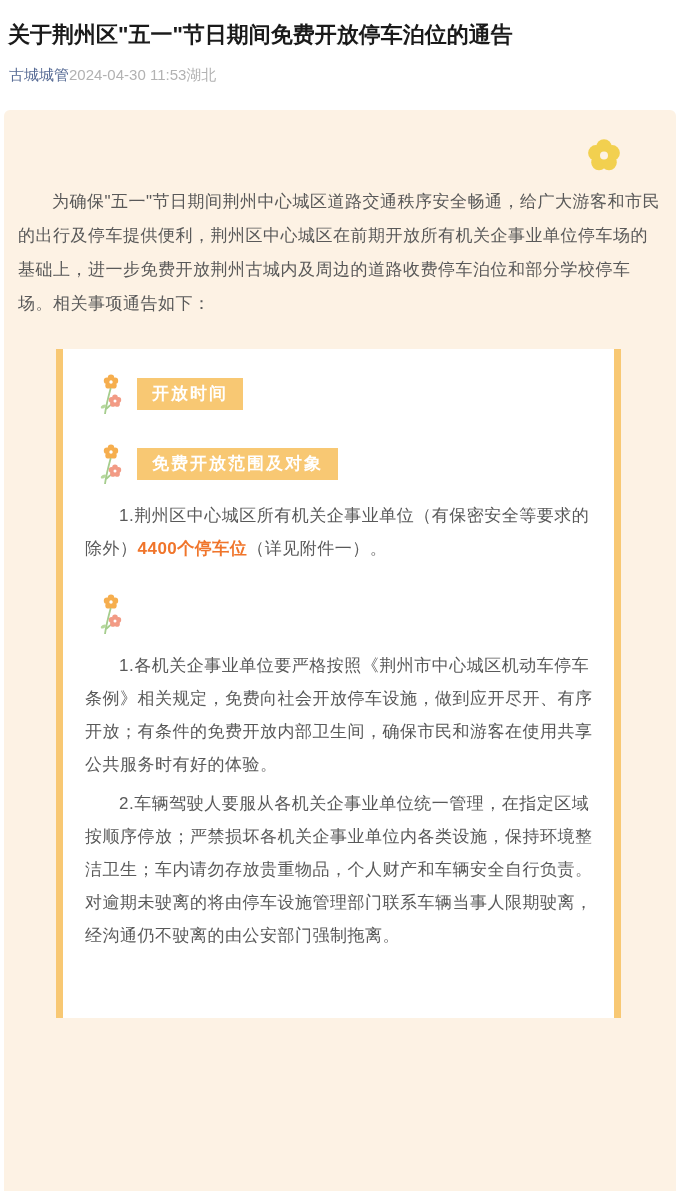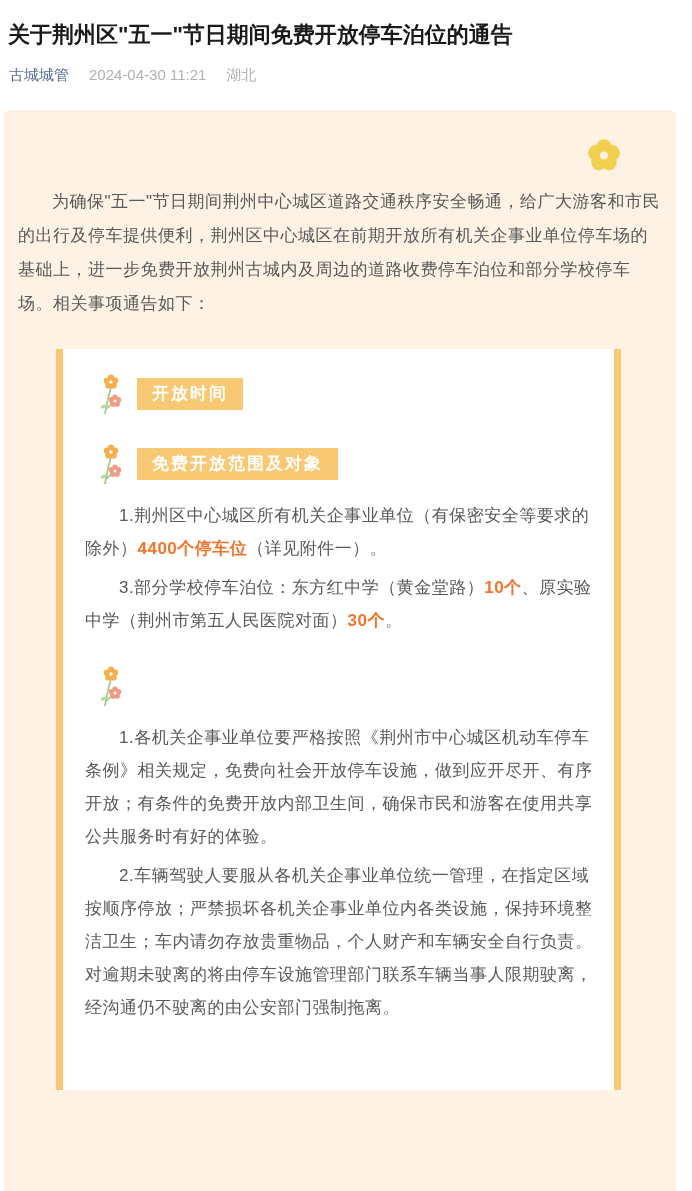--- a/index.html
+++ b/index.html
@@ -16,21 +16,21 @@
   body{
     width:692px;height:1191px;overflow:hidden;background:#fff;
     font-family:"Liberation Sans","DejaVu Sans",sans-serif;
   }
   .article-header{padding:20px 14px 0 8px;}
   .article-title{
     margin:0;font-size:22px;line-height:30px;font-weight:700;color:var(--title);
   }
   .byline{
     margin-top:16px;font-size:15px;line-height:18px;color:var(--meta);
-    display:flex;align-items:center;gap:20px;padding-left:1px;
+    display:flex;align-items:center;gap:0;padding-left:1px;
   }
   .account{color:var(--account);cursor:pointer;}
   .content-section{
     margin:26px 16px 0 4px;background:var(--cream);border-radius:6px;
     position:relative;padding:75px 10px 40px 10px;min-height:1100px;
   }
   .corner-flower{position:absolute;top:28px;right:54px;width:36px;height:36px;}
   .petal-yellow{fill:#f2d04f;}
   .petal-hole{fill:var(--cream);}
   .intro{
@@ -65,21 +65,21 @@
 </style>
 </head>
 <body>
 
 <div class="page">
 
   <header class="article-header">
     <h1 class="article-title">关于荆州区"五一"节日期间免费开放停车泊位的通告</h1>
     <div class="byline">
       <span class="account">古城城管</span>
-      <span class="meta">2024-04-30 11:21</span>
+      <span class="meta">2024-04-30 11:53</span>
       <span class="meta">湖北</span>
     </div>
   </header>
 
   <section class="content-section">
 
     <svg class="corner-flower" viewBox="0 0 36 36" aria-hidden="true">
       <circle class="petal-yellow" cx="18" cy="9" r="7.8"></circle>
       <circle class="petal-yellow" cx="9.9" cy="14.9" r="7.8"></circle>
       <circle class="petal-yellow" cx="13" cy="24.4" r="7.8"></circle>
@@ -125,21 +125,20 @@
     <circle class="petal-pink" cx="18" cy="24.4" r="2.8"></circle>
     <circle class="petal-pink" cx="14.6" cy="26.9" r="2.8"></circle>
     <circle class="petal-pink" cx="15.9" cy="30.9" r="2.8"></circle>
     <circle class="petal-pink" cx="20.1" cy="30.9" r="2.8"></circle>
     <circle class="petal-pink" cx="21.4" cy="26.9" r="2.8"></circle>
     <circle class="flower-center" cx="18" cy="28" r="1.5"></circle>
   </svg>
           <span class="badge">免费开放范围及对象</span>
         </div>
         <p class="body-p"><span>1.荆州区中心城区所有机关企事业单位（有保密安全等要求的除外）</span><span class="hl">4400个停车位</span><span>（详见附件一）。</span></p>
-        <p class="body-p"><span>3.部分学校停车泊位：东方红中学（黄金堂路）</span><span class="hl">10个</span><span>、原实验中学（荆州市第五人民医院对面）</span><span class="hl">30个</span><span>。</span></p>
         <div class="section-header">
           <svg class="sprig" viewBox="0 0 26 42" aria-hidden="true">
     <path class="stem" d="M8 41 C9 33 11 25 14 14"></path>
     <path class="stem" d="M9 36 C12 33 15 31 17 30"></path>
     <ellipse class="leaf" cx="6.5" cy="33.5" rx="3" ry="1.6" transform="rotate(-28 6.5 33.5)"></ellipse>
     <circle class="petal-orange" cx="14" cy="4.8" r="3.2"></circle>
     <circle class="petal-orange" cx="10" cy="7.7" r="3.2"></circle>
     <circle class="petal-orange" cx="11.5" cy="12.4" r="3.2"></circle>
     <circle class="petal-orange" cx="16.5" cy="12.4" r="3.2"></circle>
     <circle class="petal-orange" cx="18" cy="7.7" r="3.2"></circle>

